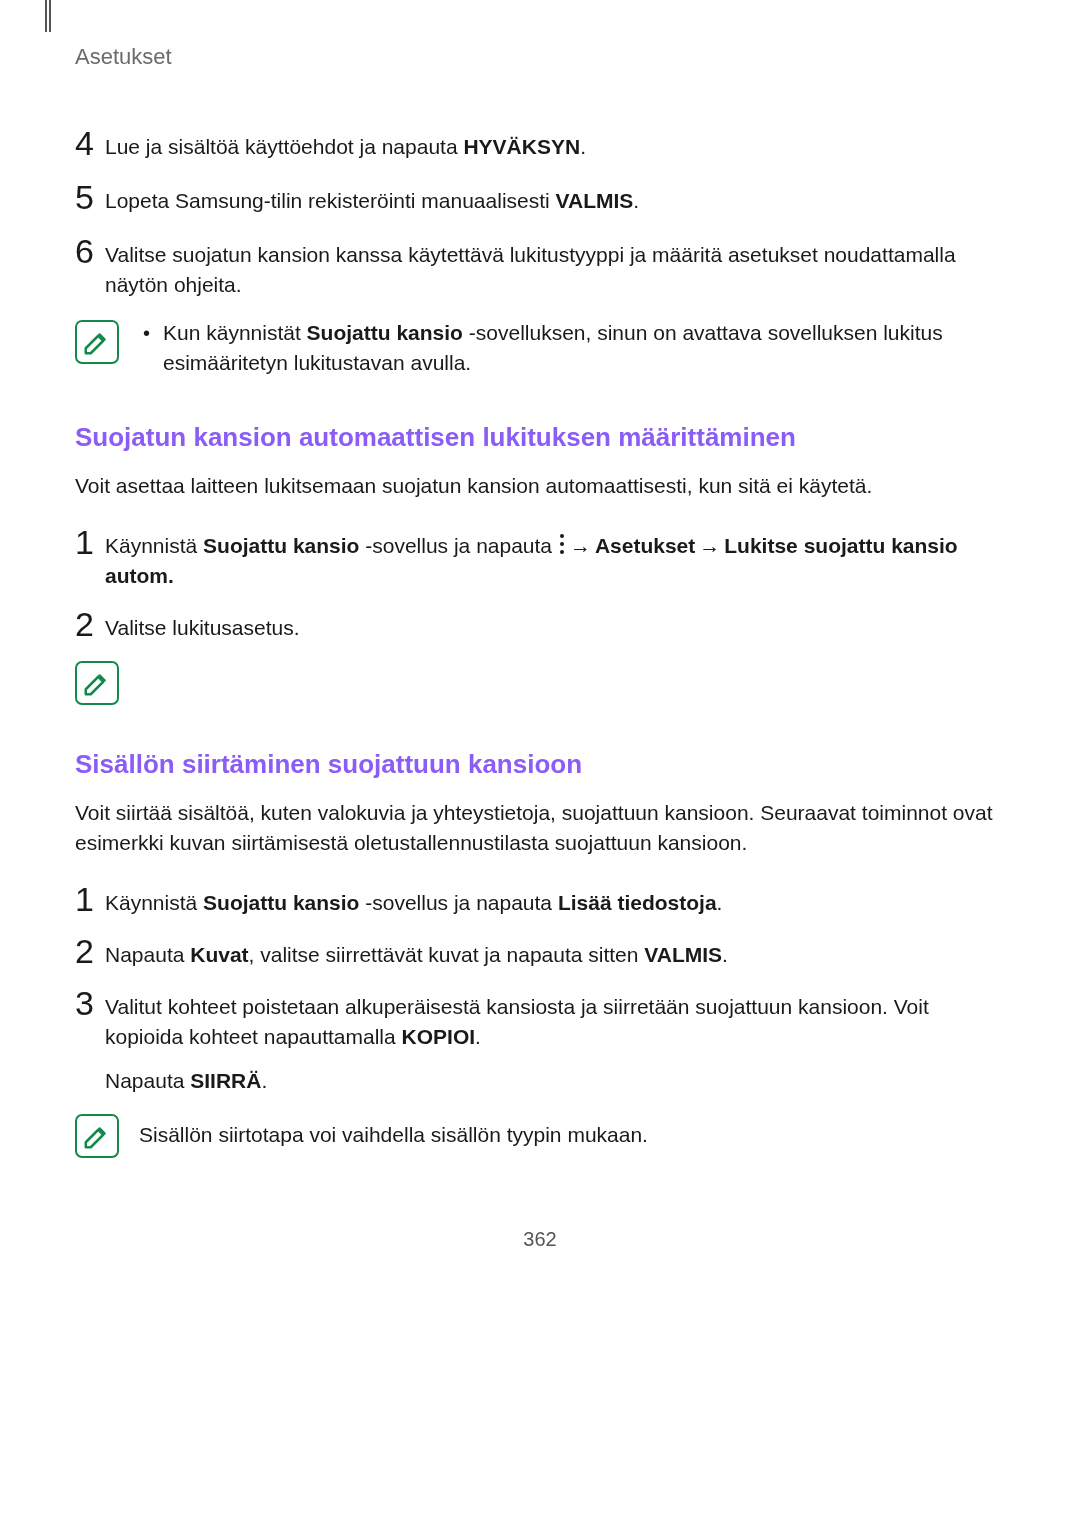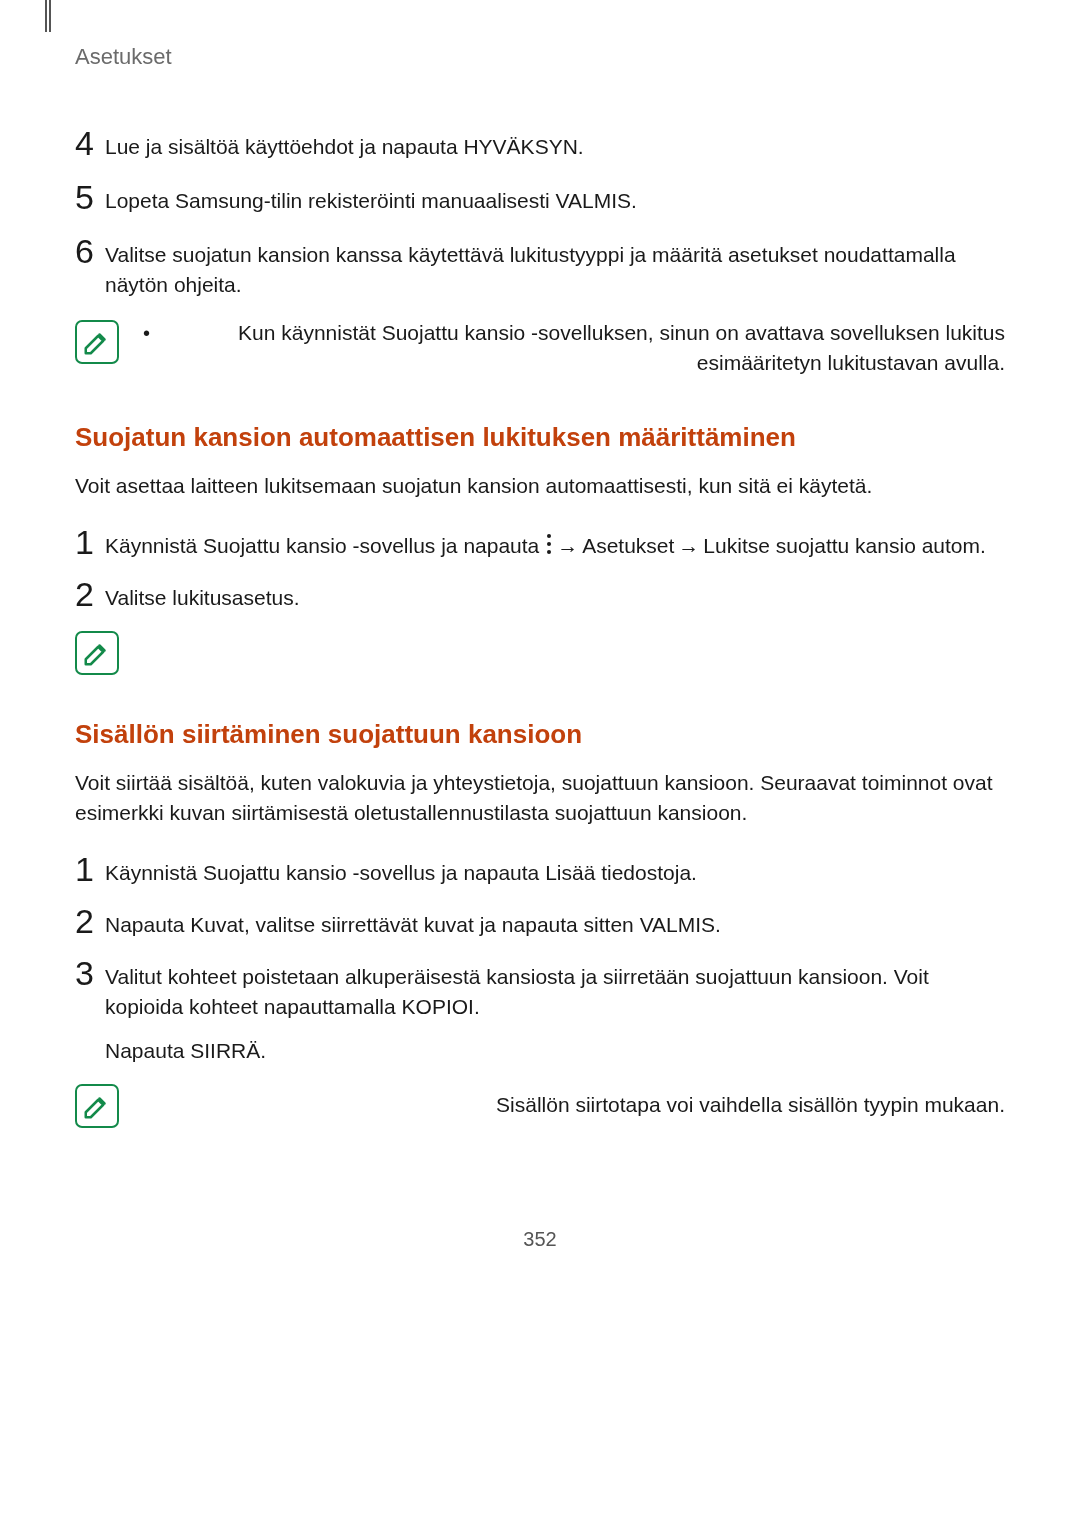--- a/index.html
+++ b/index.html
@@ -48,40 +48,39 @@
     text-align: left;
   }
   .step-body {
     flex: 1;
     padding-top: 6px;
     font-size: 21px;
     line-height: 30px;
   }
   .step-body p { margin-bottom: 14px; }
   .step-body p:last-child { margin-bottom: 0; }
-  .strong { font-weight: 400; }
+  .strong { font-weight: 700; }
   .arrow { display: inline-block; padding: 0 4px; }
   .h2 {
     font-size: 26px;
     font-weight: 700;
     margin-top: 44px;
     margin-bottom: 18px;
-    color: #c2410c;
+    color: #8b5cf6;
   }
   .lead {
     font-size: 21px;
     line-height: 30px;
     margin-bottom: 24px;
   }
   .note-row {
     display: flex;
     align-items: flex-start;
     margin-top: 8px;
     margin-bottom: 18px;
-    text-align: right;
   }
   .note-icon {
     width: 44px;
     height: 44px;
     flex: 0 0 44px;
     border: 2px solid #138a4a;
     border-radius: 7px;
     display: flex;
     align-items: center;
     justify-content: center;
@@ -255,14 +254,14 @@
   <div class="note-row">
     <div class="note-icon">
       <svg viewBox="0 0 24 24" fill="none" stroke="#138a4a" stroke-width="2" stroke-linecap="round" stroke-linejoin="round">
           <path d="M3 17 L13 7 L17 11 L7 21 L3 21 Z"></path>
           <path d="M14 6 L18 10"></path>
         </svg>
     </div>
     <div class="note-body">Sisällön siirtotapa voi vaihdella sisällön tyypin mukaan.</div>
   </div>
 
-  <div class="page-number">352</div>
+  <div class="page-number">362</div>
 </div>
 
 </body></html>

